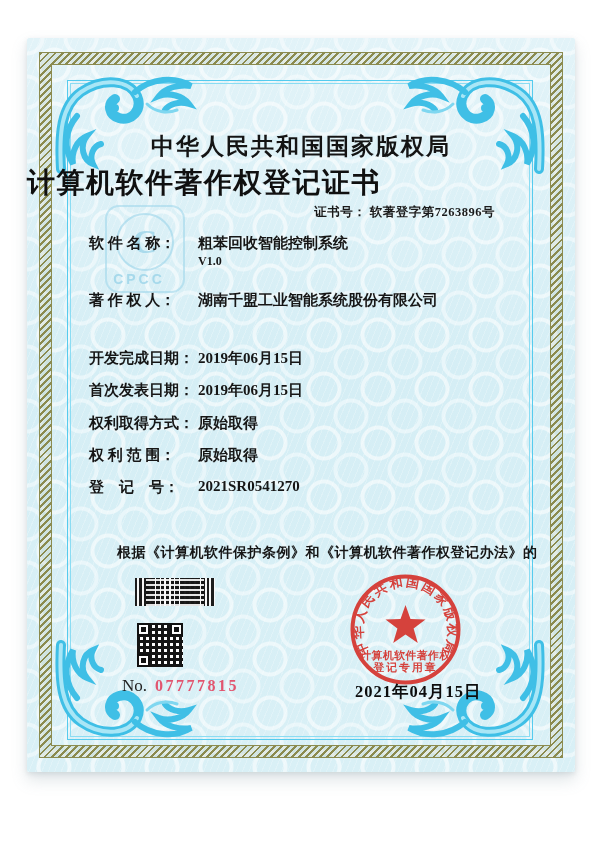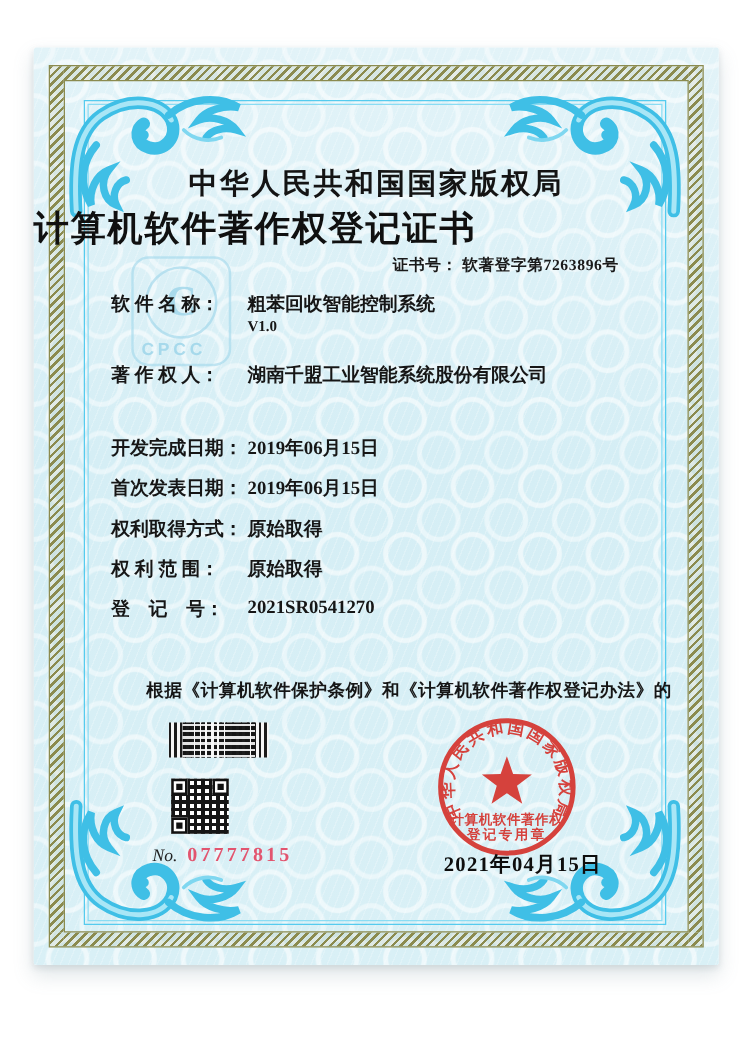--- a/index.html
+++ b/index.html
@@ -79,21 +79,21 @@
       repeating-linear-gradient(0deg, rgba(250,250,250,.9) 0 2px, rgba(250,250,250,0) 2px 5px),
       repeating-linear-gradient(90deg,#161616 0 3px, rgba(0,0,0,0) 3px 5px); }
   .qr { position:absolute; left:110px; top:585px; width:46px; height:44px; z-index:3; background:#fdfdfd;
     background-image:
       repeating-linear-gradient(0deg,#151515 0 3px, rgba(0,0,0,0) 3px 6px),
       repeating-linear-gradient(90deg,#151515 0 3px,#fdfdfd 3px 6px); }
   .qr i { position:absolute; width:13px; height:13px; border:2.5px solid #111; background:#fdfdfd; }
   .qr i::after { content:""; position:absolute; inset:2px; background:#111; }
   .qr .f-tl { left:0; top:0; } .qr .f-tr { right:0; top:0; } .qr .f-bl { left:0; bottom:0; }
   .serial { position:absolute; left:95px; top:638px; z-index:3; }
-  .no-label { font-size:14px; color:#222; font-weight:400;font-style:italic; }
+  .no-label { font-size:17px; color:#222; font-weight:400; }
   .no-num { font-size:16px; color:#e2556f; font-weight:700; letter-spacing:2.5px; margin-left:8px;text-align:right; }
 
   
   .stamp { position:absolute; left:321px; top:534px; width:115px; height:115px; z-index:4; opacity:.93; }
   .stamp text { fill:#d5352f; font-weight:700; font-family:"Liberation Serif","DejaVu Serif",serif; }
   .stamp .ring { font-size:13.2px; letter-spacing:2.2px; }
   .stamp .s1 { font-size:10.8px; letter-spacing:.5px; text-anchor:middle; }
   .stamp .s2 { font-size:10.8px; letter-spacing:2px;  text-anchor:middle; }
   .issue-date { position:absolute; left:328px; top:643px; z-index:5;
     font-size:16.5px; font-weight:700; letter-spacing:1px; color:#0d0d0d; }

